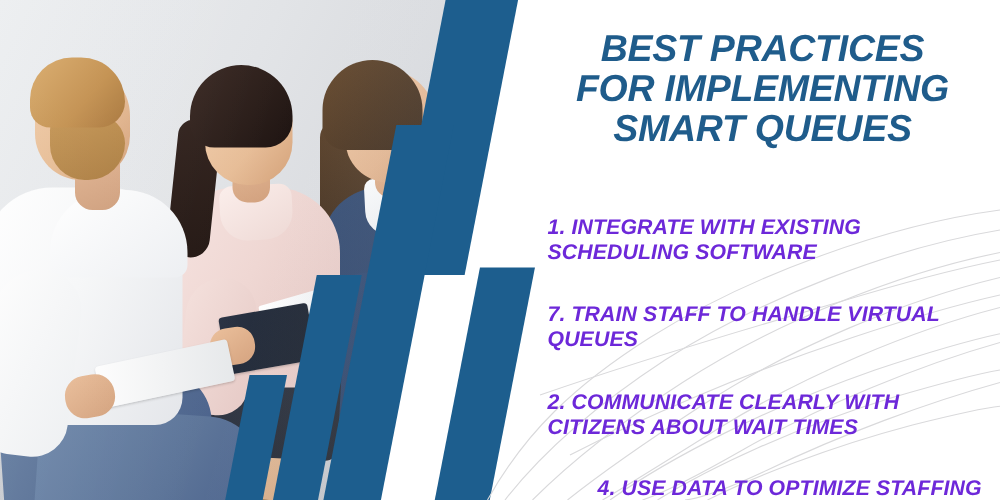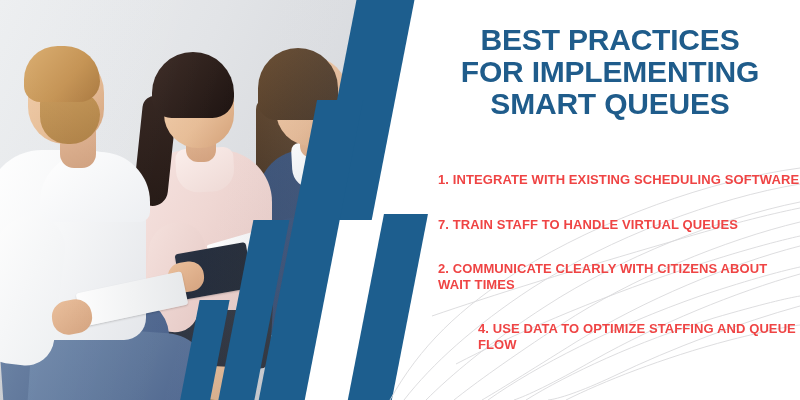--- a/index.html
+++ b/index.html
@@ -114,26 +114,26 @@
   .s5{left:-64px;top:330px;width:30px;height:140px;transform:skewX(-11deg);}
 
   
   .wedge{position:absolute;left:330px;top:-40px;width:260px;height:480px;background:#ffffff;
          transform:skewX(-11deg);}
 
   
   .swirls{position:absolute;right:0;bottom:0;width:430px;height:250px;pointer-events:none;}
 
   
-  .content{position:absolute;left:430px;top:0;width:370px;height:400px;}
+  .content{position:absolute;left:430px;top:0;width:370px;height:400px;font-style:italic;}
   .title{position:absolute;left:0;top:24px;width:360px;text-align:center;
          color:#1f5c8b;font-weight:bold;font-size:30px;line-height:1.06;
          letter-spacing:-.2px;}
   .list{position:absolute;left:8px;top:172px;width:362px;}
-  .item{color:#ef4444;font-weight:bold;font-size:13px;line-height:1.2;
+  .item{color:#6d28d9;font-weight:bold;font-size:17px;line-height:1.2;
         letter-spacing:.1px;margin-bottom:29px;}
   .item:last-child{margin-bottom:0;margin-left:40px;}
 </style>
 </head>
 <body>
 
 <div class="banner">
 
   <div class="photo">
     <div class="wall"></div>

